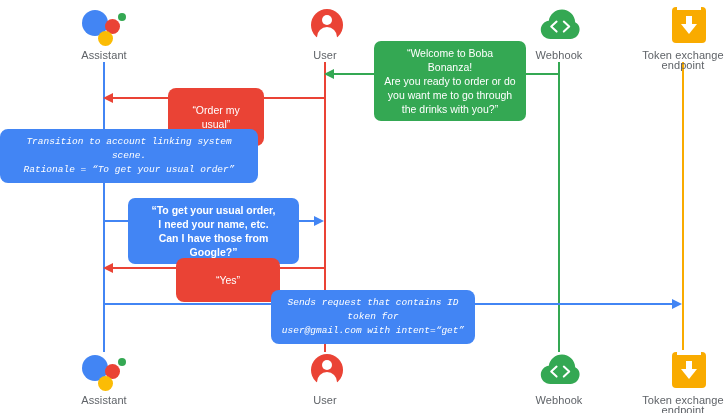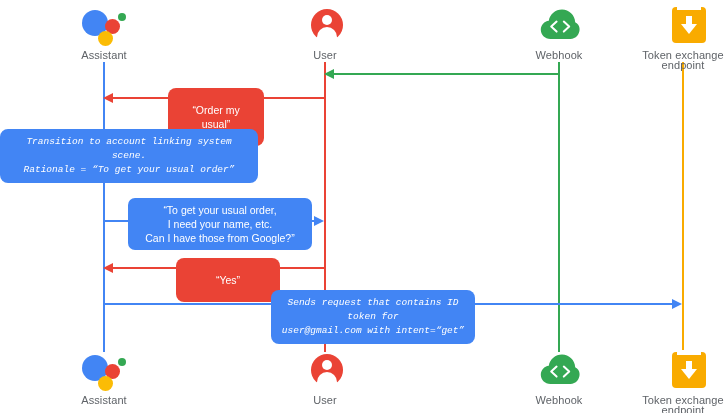--- a/index.html
+++ b/index.html
@@ -227,31 +227,35 @@
         <div class="tok-notch"></div>
       <div class="tok-arrow-stem"></div>
         <div class="tok-arrow-head"></div>
     </div>
     <div class="actor-label">Token exchange
 endpoint</div>
   </div>
 
   <div class="arrow-line" style="left:334px; top:73px; width:225px; background:#34A853;"></div>
   <div class="arrow-head left" style="left:324px; top:68.5px; color:#34A853;"></div>
+  <div class="bubble speech" style="left:374px; top:41px; width:152px; background:#34A853;">“Welcome to Boba Bonanza!
+Are you ready to order or do
+you want me to go through
+the drinks with you?”</div>
 
   <div class="arrow-line" style="left:113px; top:97px; width:212px; background:#EA4335;"></div>
   <div class="arrow-head left" style="left:103px; top:92.5px; color:#EA4335;"></div>
   <div class="bubble pill" style="left:168px; top:88px; width:96px; background:#EA4335;">“Order my usual”</div>
 
   <div class="bubble note" style="left:0px; top:129px; width:258px; background:#4285F4;">Transition to account linking system scene.
 Rationale = “To get your usual order”</div>
 
   <div class="arrow-line" style="left:104px; top:220px; width:211px; background:#4285F4;"></div>
   <div class="arrow-head right" style="left:314px; top:215.5px; color:#4285F4;"></div>
-  <div class="bubble speech" style="left:128px; top:198px; width:184px; background:#4285F4;">“To get your usual order,
+  <div class="bubble speech" style="left:128px; top:198px; width:171px; background:#4285F4;font-weight:bold;">“To get your usual order,
 I need your name, etc.
 Can I have those from Google?”</div>
 
   <div class="arrow-line" style="left:113px; top:267px; width:212px; background:#EA4335;"></div>
   <div class="arrow-head left" style="left:103px; top:262.5px; color:#EA4335;"></div>
   <div class="bubble pill" style="left:176px; top:258px; width:104px; background:#EA4335;">“Yes”</div>
 
   <div class="arrow-line" style="left:104px; top:303px; width:569px; background:#4285F4;"></div>
   <div class="arrow-head right" style="left:672px; top:298.5px; color:#4285F4;"></div>
   <div class="bubble note" style="left:271px; top:290px; width:204px; background:#4285F4;">Sends request that contains ID token for

